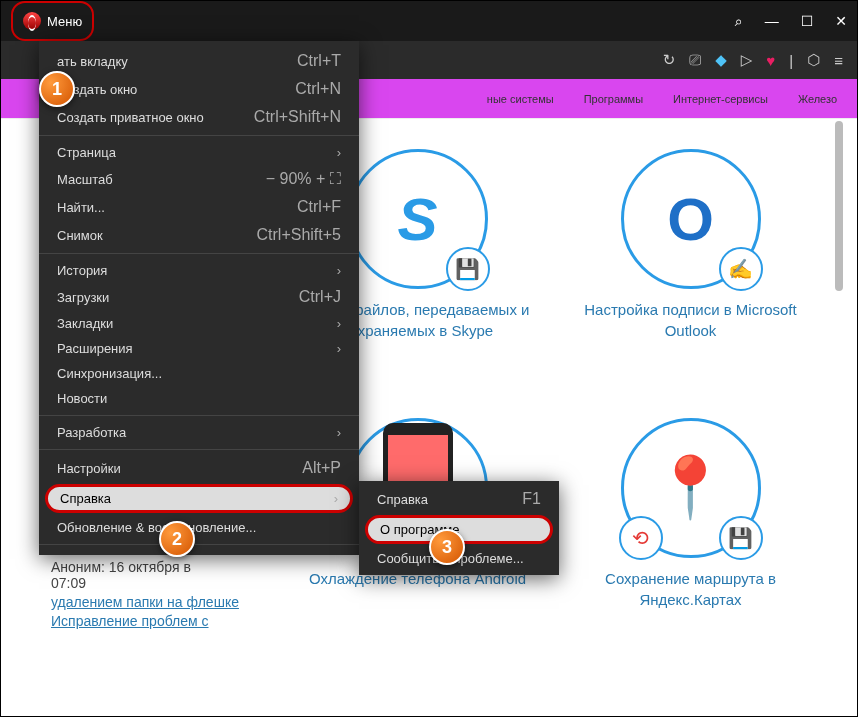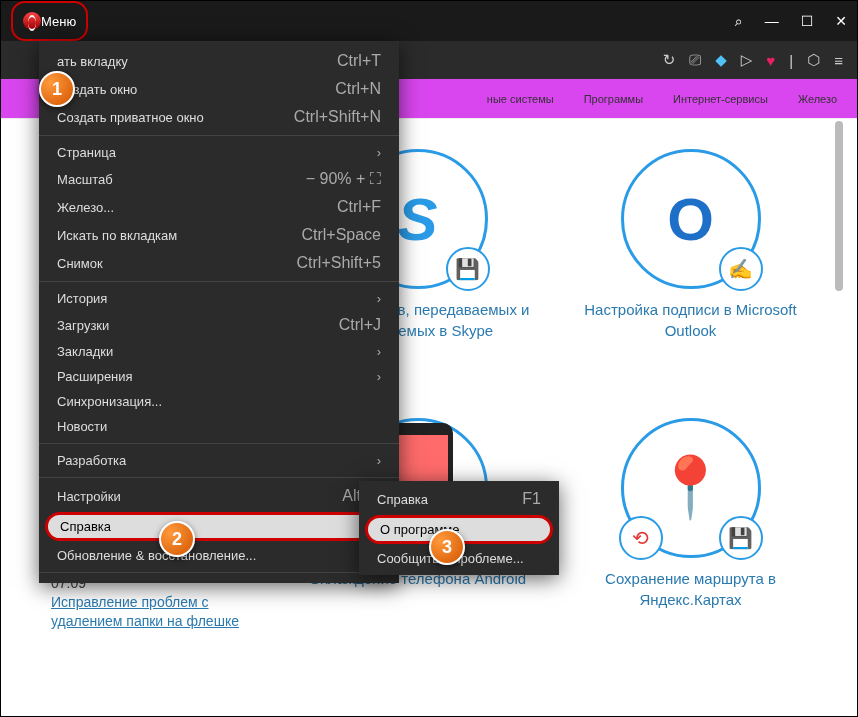--- a/index.html
+++ b/index.html
@@ -1,19 +1,19 @@
 <!DOCTYPE html>
 <html><head>
 <meta charset="utf-8">
 <style>
 * { margin:0; padding:0; box-sizing:border-box; font-family:Arial,sans-serif; }
 body { background:#fff; width:858px; height:717px; position:relative; overflow:hidden; border:1px solid #000; }
 
 .titlebar { background:#1a1a1a; height:40px; display:flex; align-items:center; justify-content:space-between; padding:0 10px; }
-.menu-btn { display:flex; align-items:center; color:#fff; font-size:13px; border:2px solid #c00; border-radius:14px; padding:9px 10px; }
+.menu-btn { display:flex; align-items:center; gap:6px; color:#fff; font-size:13px; border:2px solid #c00; border-radius:14px; padding:9px 10px; }
 .opera-icon { width:18px; height:18px; background:linear-gradient(#f44,#900); border-radius:50%; position:relative; }
 .opera-icon::after { content:''; position:absolute; left:5px; top:3px; width:8px; height:12px; border:2px solid #fff; border-left:none; border-right:none; border-radius:50%; }
 .win-controls { display:flex; gap:22px; color:#fff; font-size:14px; }
 .win-controls span { cursor:pointer; }
 
 .toolbar { background:#2b2b2b; height:38px; display:flex; align-items:center; justify-content:flex-end; padding:0 14px; gap:14px; color:#ccc; font-size:15px; }
 .toolbar span { cursor:pointer; }
 .heart { color:#e91e63; }
 
 .tabbar { background:#d946ef; height:40px; display:flex; align-items:center; gap:30px; padding:0 20px; font-size:11px; color:#333; border-bottom:1px solid #eee; justify-content:flex-end; }
@@ -23,21 +23,21 @@
 .sidebar .link { color:#2a7ab0; text-decoration:underline; margin:3px 0; }
 .articles { flex:1; display:grid; grid-template-columns:1fr 1fr; gap:20px 40px; padding:30px 20px; }
 .card { text-align:center; }
 .card-icon { width:140px; height:140px; margin:0 auto 10px; border-radius:50%; border:3px solid #2a9be6; position:relative; display:flex; align-items:center; justify-content:center; }
 .card-title { color:#2a7ab0; font-size:15px; line-height:1.4; }
 .badge-small { position:absolute; right:-5px; bottom:-5px; width:44px; height:44px; border-radius:50%; border:2px solid #2a9be6; background:#fff; display:flex; align-items:center; justify-content:center; font-size:20px; }
 
 .phone { width:70px; height:130px; background:#222; border-radius:10px; position:relative; }
 .phone::after { content:''; position:absolute; top:12px; left:5px; right:5px; bottom:15px; background:#ff6b6b; }
 
-.main-menu { position:absolute; left:38px; top:40px; width:360px; background:#2b2b2b; color:#ddd; font-size:13px; box-shadow:0 4px 20px rgba(0,0,0,0.6); z-index:10; padding:6px 0; }
+.main-menu { position:absolute; left:38px; top:40px; width:320px; background:#2b2b2b; color:#ddd; font-size:13px; box-shadow:0 4px 20px rgba(0,0,0,0.6); z-index:10; padding:6px 0; }
 .menu-item { display:flex; justify-content:space-between; align-items:center; padding:5px 18px; cursor:pointer; }
 .menu-item.highlighted { background:#ddd; color:#000; border:3px solid #c00; border-radius:16px; margin:2px 6px; padding:4px 12px; }
 .menu-sep { height:1px; background:#444; margin:4px 0; }
 .menu-shortcut { color:#aaa; font-size:16px; }
 .menu-arrow { color:#aaa; }
 
 .submenu { position:absolute; left:358px; top:480px; width:200px; background:#2b2b2b; color:#ddd; font-size:13px; box-shadow:0 4px 20px rgba(0,0,0,0.6); z-index:11; padding:4px 0; }
 .submenu .menu-item.highlighted { border-radius:16px; }
 
 .marker { position:absolute; width:36px; height:36px; border-radius:50%; background:radial-gradient(circle at 30% 30%, #ff9a3c, #d35400); border:2px solid #fff; color:#fff; font-weight:bold; font-size:18px; display:flex; align-items:center; justify-content:center; box-shadow:0 2px 6px rgba(0,0,0,0.5); z-index:20; }
@@ -81,22 +81,22 @@
   <span>ные системы</span>
   <span>Программы</span>
   <span>Интернет-сервисы</span>
   <span>Железо</span>
 </div>
 
 <div class="content">
   <div class="sidebar">
     <div>Аноним: 16 октября в</div>
     <div>07:09</div>
+    <div class="link">удалением папки на флешке</div>
     <div class="link">Исправление проблем с</div>
-    <div class="link">удалением папки на флешке</div>
   </div>
   <div class="articles">
     <div class="card">
       <div class="card-icon">
           <span class="skype-s">S</span>
           <span class="badge-small" style="color:#5a7a9a">💾</span>
         </div>
       <div class="card-title">Поиск файлов, передаваемых и сохраняемых в Skype</div>
     </div>
     <div class="card">
@@ -144,26 +144,22 @@
   <div id="mg2">
       <div class="menu-item">
         <span>Страница</span>
         <span class="menu-arrow">›</span>
       </div>
       <div class="menu-item">
         <span>Масштаб</span>
         <span class="menu-shortcut">− 90% + ⛶</span>
       </div>
       <div class="menu-item">
-        <span>Железо...</span>
+        <span>Найти...</span>
         <span class="menu-shortcut">Ctrl+F</span>
-      </div>
-      <div class="menu-item">
-        <span>Искать по вкладкам</span>
-        <span class="menu-shortcut">Ctrl+Space</span>
       </div>
       <div class="menu-item">
         <span>Снимок</span>
         <span class="menu-shortcut">Ctrl+Shift+5</span>
       </div>
     </div>
     <div class="menu-sep"></div>
   <div id="mg3">
       <div class="menu-item">
         <span>История</span>

